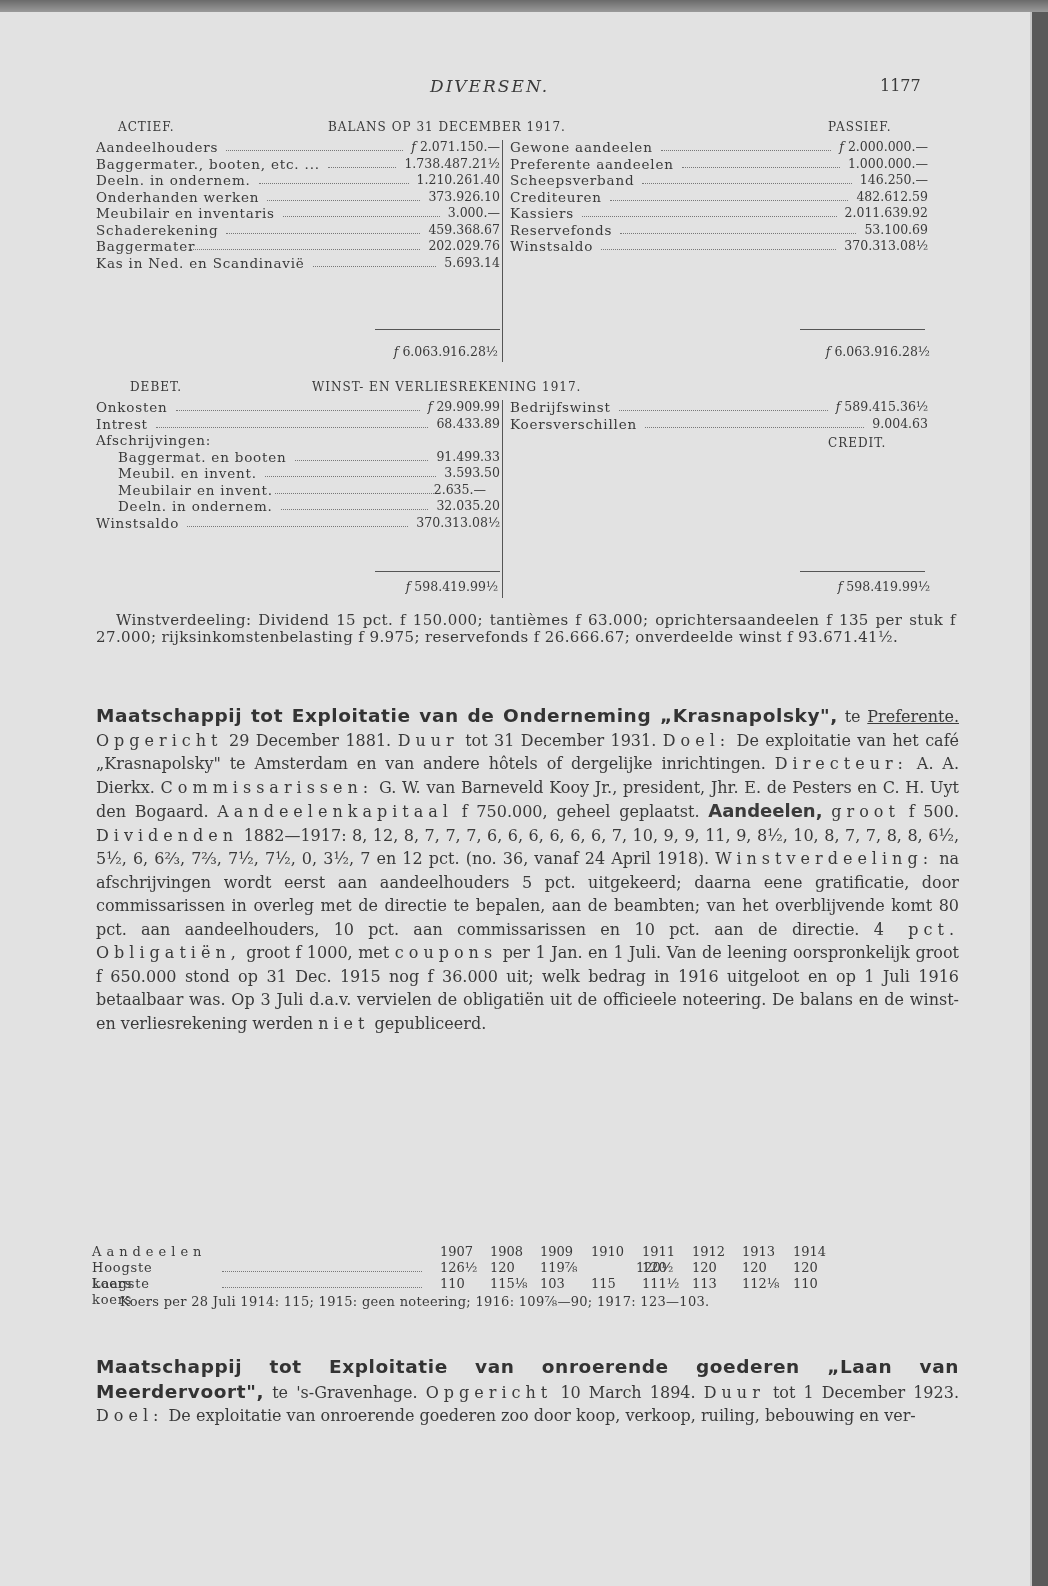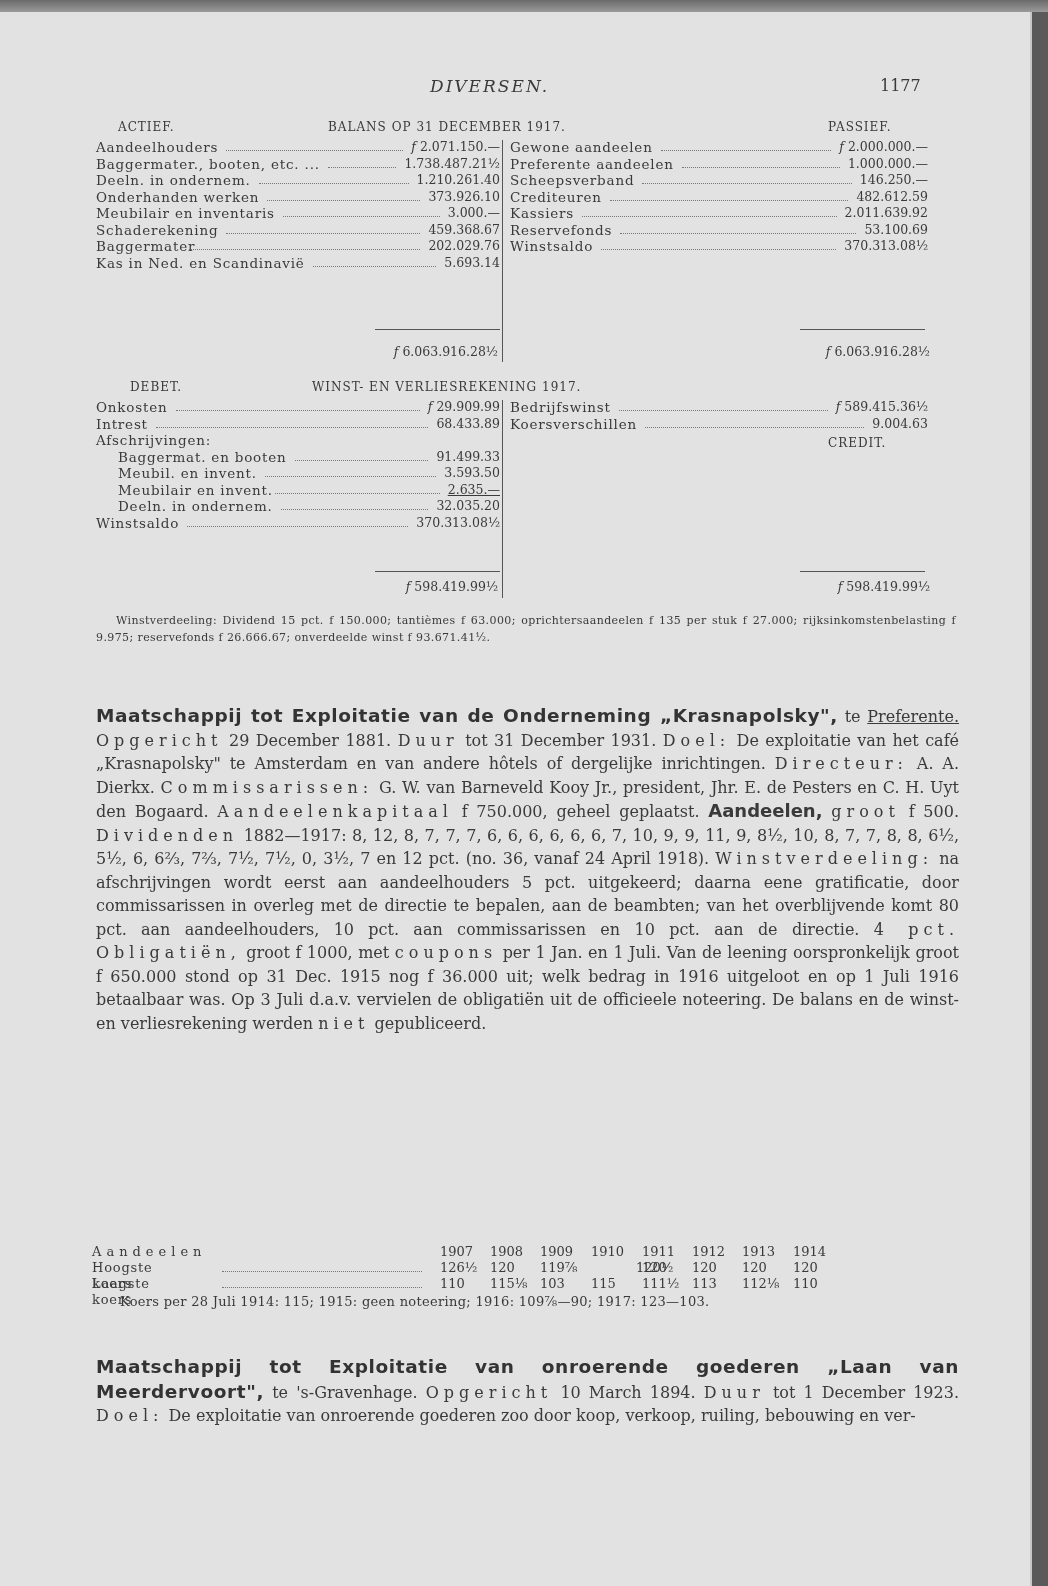--- a/index.html
+++ b/index.html
@@ -26,21 +26,21 @@
   .tbl-head { font-size: 12px; letter-spacing: 1px; }
   .row { font-size: 13.5px; height: 16.5px; line-height: 16.5px; }
   .lbl { position: absolute; left: 0; letter-spacing: 0.8px; }
   .dots { position: absolute; border-bottom: 1px dotted #777; height: 11px; }
   .amt { position: absolute; text-align: right; font-size: 12.5px; }
   .cur { font-style: italic; margin-right: 4px; }
   .vline { position: absolute; width: 1px; background: #555; }
   .hline { position: absolute; height: 1px; background: #555; }
 
   .block { position: absolute; }
-  .small-para { left: 96px; top: 612px; width: 860px; font-size: 11px; line-height: 17px; letter-spacing: 0.4px; white-space: normal; text-indent: 20px; text-align: justify; }
+  .small-para { left: 96px; top: 612px; width: 860px; font-size: 15px; line-height: 17px; letter-spacing: 0.4px; white-space: normal; text-indent: 20px; text-align: justify; }
 
   .body-text { position: absolute; left: 96px; width: 863px; font-size: 16px; line-height: 23.5px; text-align: justify; white-space: normal; }
   .co-title { font-family: "DejaVu Sans", "Liberation Sans", sans-serif; font-weight: bold; font-size: 18.5px; letter-spacing: 0.6px; color: #333; }
   .sp { letter-spacing: 5px; }
   .bold-sans { font-family: "DejaVu Sans", "Liberation Sans", sans-serif; font-weight: bold; font-size: 18px; }
   .ul { text-decoration: underline; }
 
   .price-table { position: absolute; left: 92px; top: 1244px; font-size: 13px; }
   .price-row { position: relative; height: 16px; line-height: 16px; }
   .price-cell { position: absolute; width: 50px; text-align: left; }
@@ -169,21 +169,21 @@
       <span class="amt" style="right: 6px; top: 0px;"><span>91.499.33</span></span>
     </div>
     <div class="row" style="position: relative;">
       <span class="lbl" style="left: 22px;">Meubil. en invent.</span>
       <span class="dots" style="left: 169px; width: 171px; top: 0px;"></span>
       <span class="amt" style="right: 6px; top: 0px; text-align: right;"><span>3.593.50</span></span>
     </div>
     <div class="row" style="position: relative;">
       <span class="lbl" style="left: 22px;">Meubilair en invent.</span>
       <span class="dots" style="left: 179px; width: 165px; top: 0px;"></span>
-      <span class="amt" style="right: 6px; top: 0px; text-decoration: underline;"><span>2.635.—</span></span>
+      <span class="amt" style="right: 20px; top: 0px;"><span>2.635.—</span></span>
     </div>
     <div class="row" style="position: relative;">
       <span class="lbl" style="left: 22px;">Deeln. in ondernem.</span>
       <span class="dots" style="left: 185px; width: 147px; top: 0px;"></span>
       <span class="amt" style="right: 6px; top: 0px;"><span>32.035.20</span></span>
     </div>
     <div class="row" style="position: relative;">
       <span class="lbl">Winstsaldo</span>
       <span class="dots" style="left: 91px; width: 221px; top: 0px;"></span>
       <span class="amt" style="right: 6px; top: 0px;"><span>370.313.08½</span></span>

